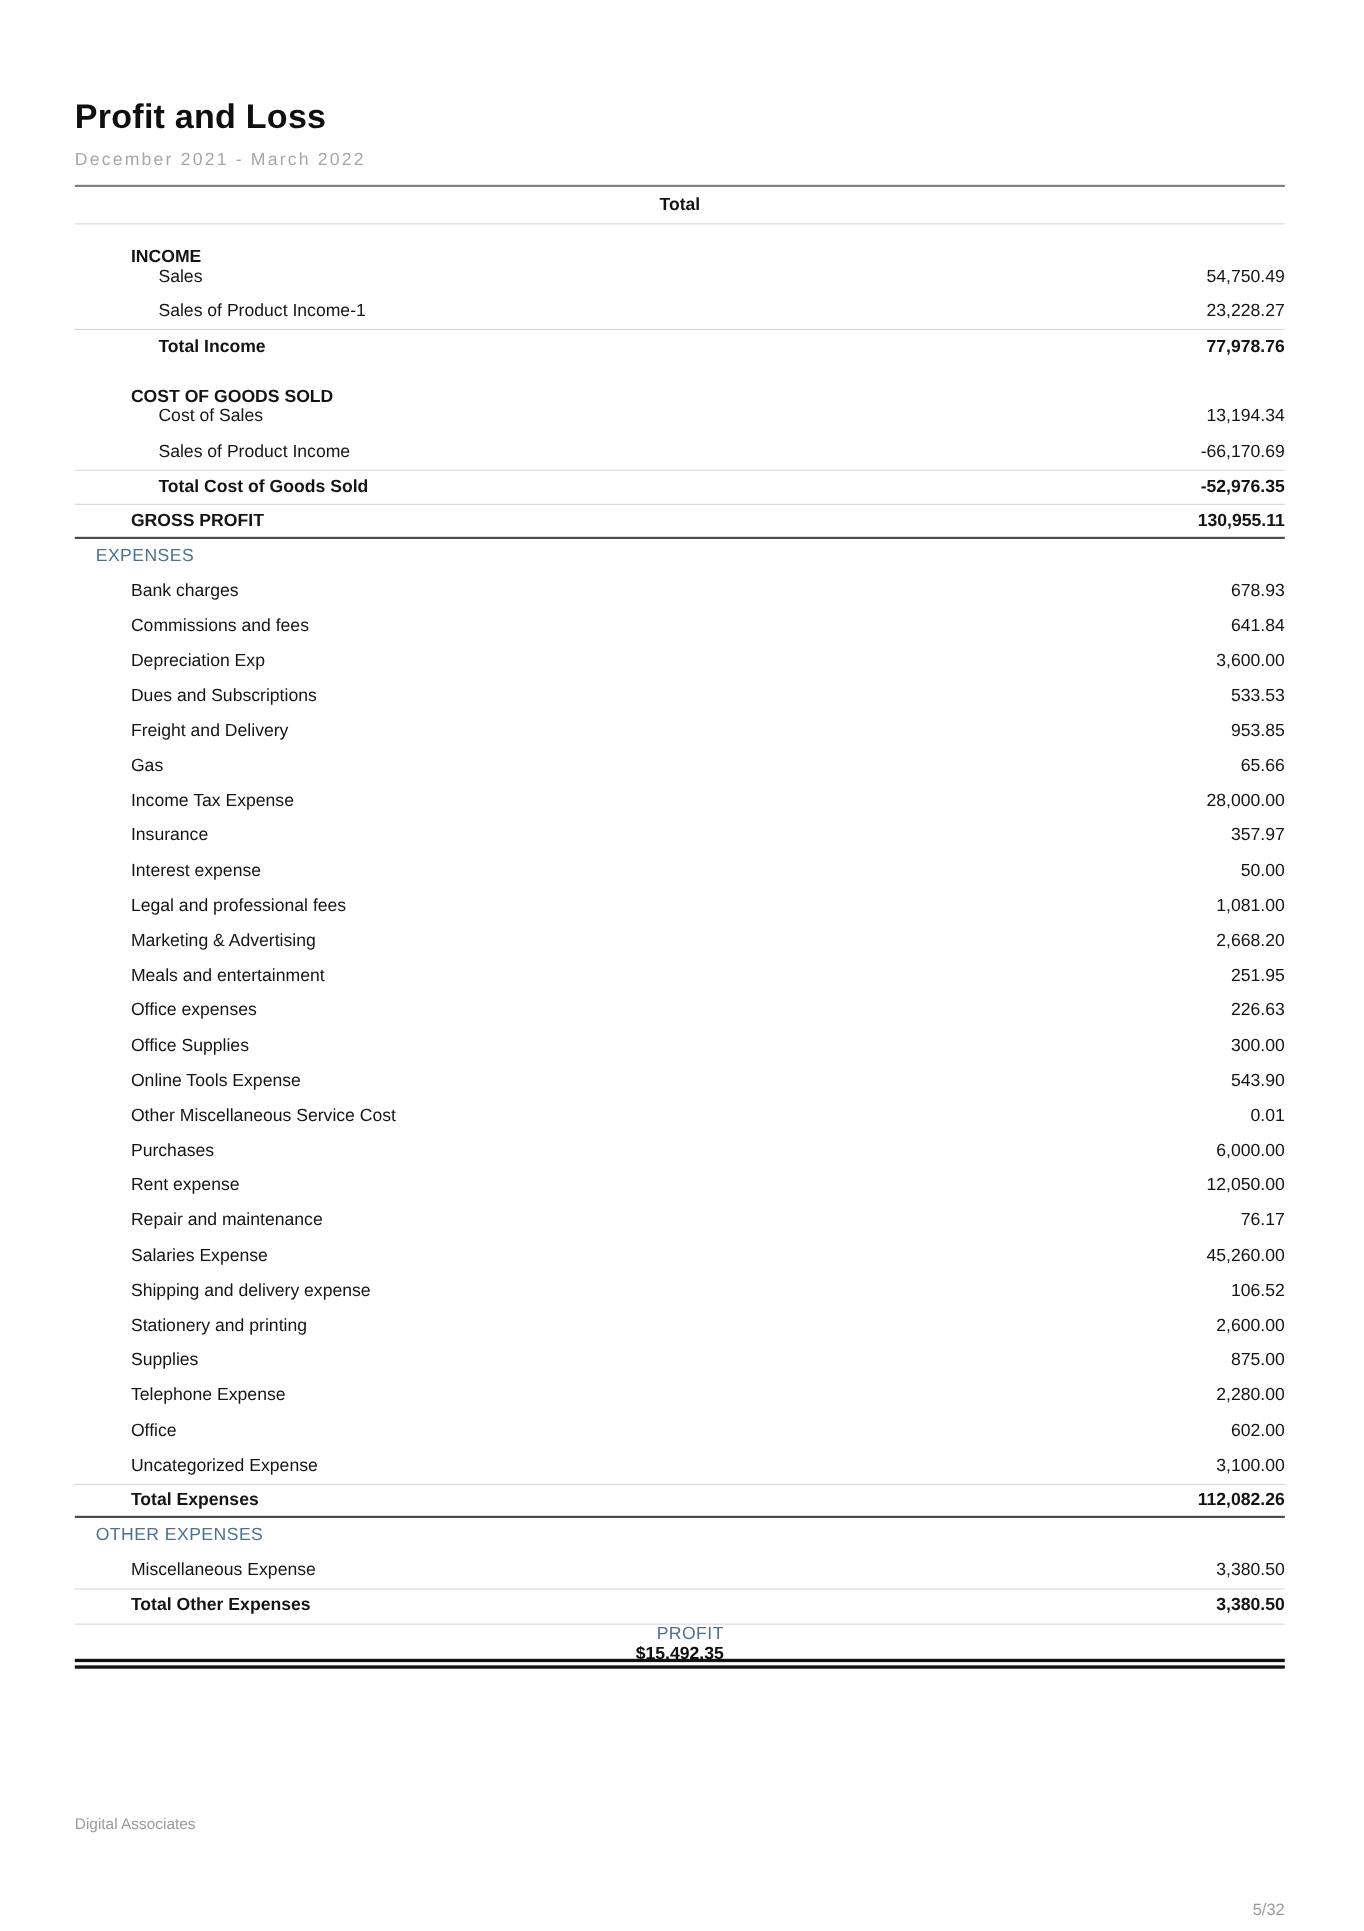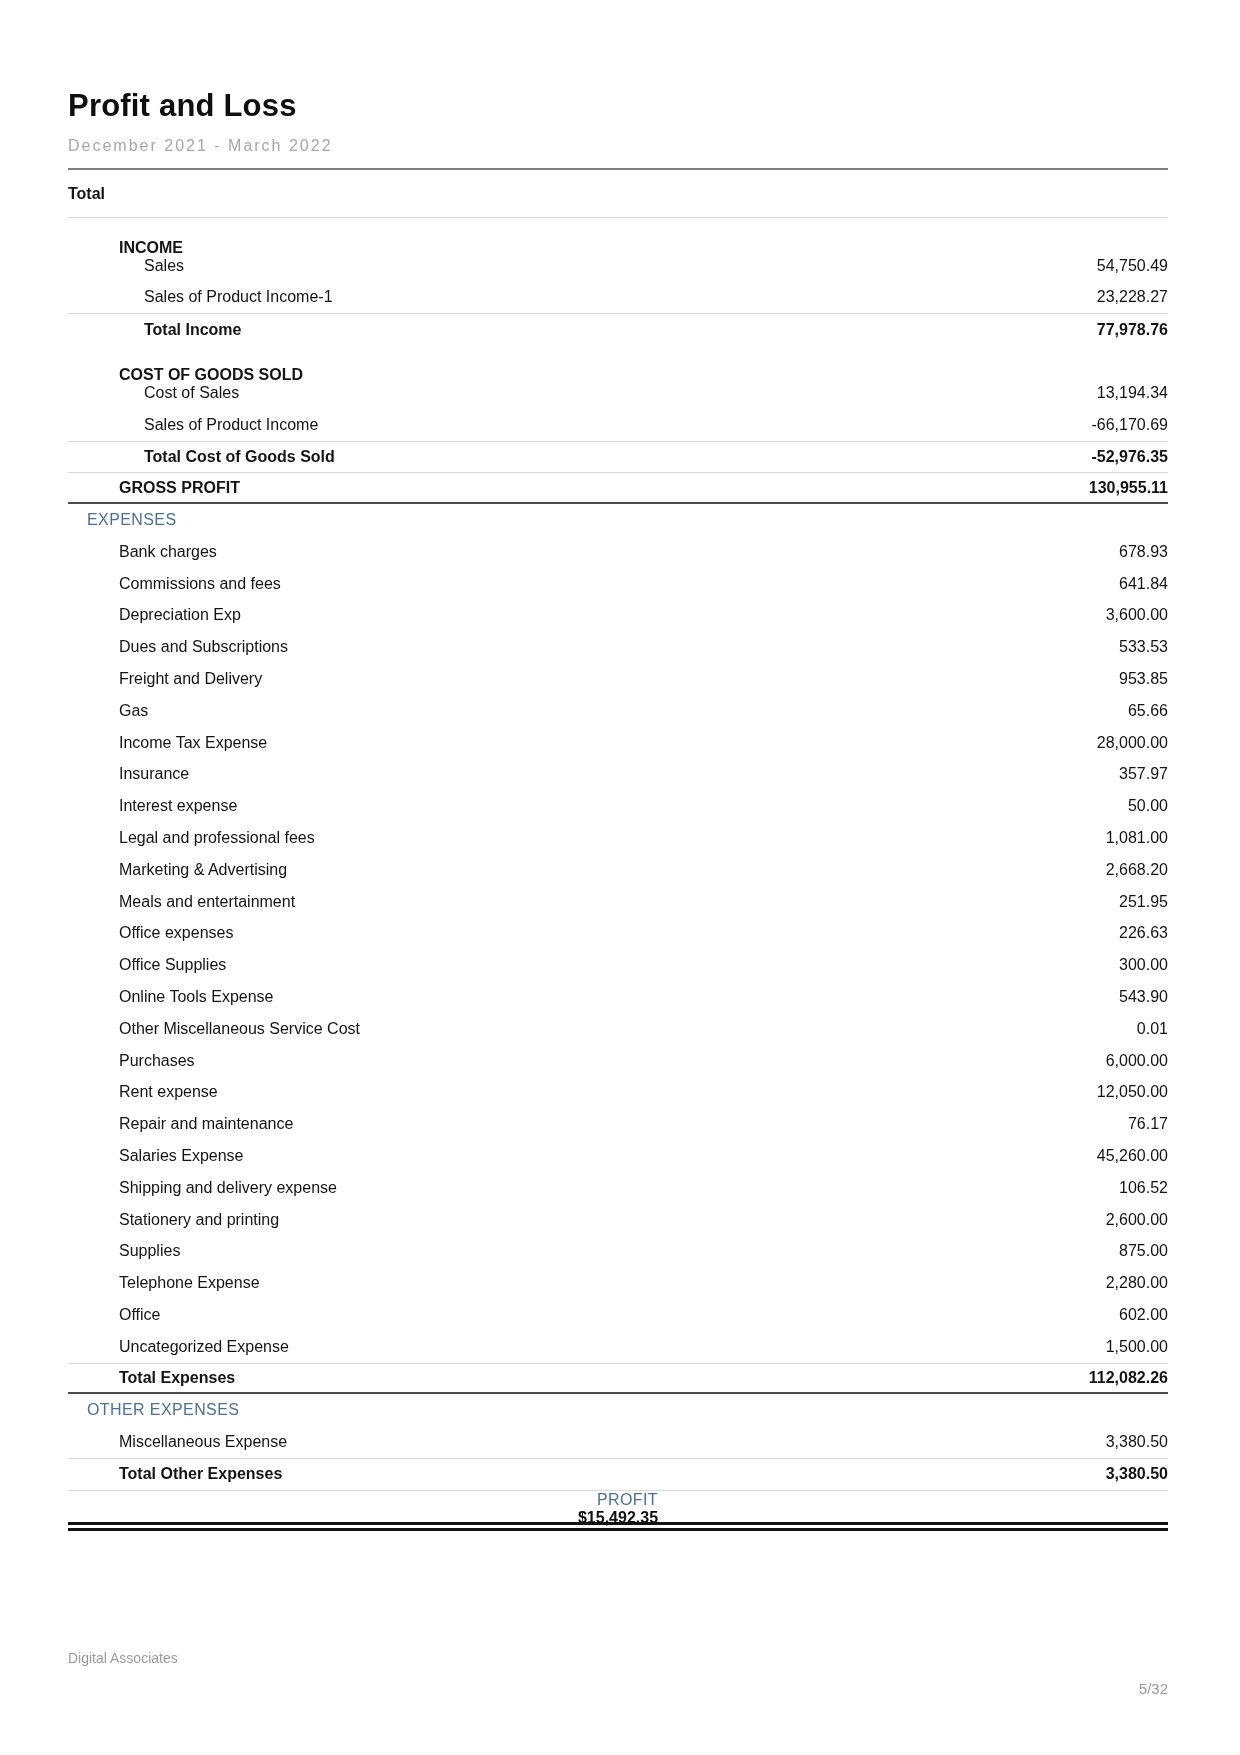--- a/index.html
+++ b/index.html
@@ -29,24 +29,24 @@
     margin-top: 13px;
     font-size: 16px;
     letter-spacing: 2px;
     color: #a7a7a7;
   }
   .report {
     margin-top: 13px;
     border-top: 2px solid #7f7f7f;
   }
   .hdr-row {
-    height: 48px;
+    height: 34px;
     display: flex;
     align-items: center;
-    justify-content: flex-start;
+    justify-content: center;
     border-bottom: 1.5px solid #d8d8d8;
   }
   .hdr-row .val { font-weight: 700; }
   .row {
     height: 31.8px;
     display: flex;
     align-items: center;
     font-size: 16px;
   }
   .row .lbl { flex: 1 1 auto; white-space: nowrap; }
@@ -70,21 +70,21 @@
   .footer-company {
     position: absolute;
     left: 68px;
     top: 1650px;
     font-size: 14px;
     color: #9b9b9b;
   }
   .footer-page {
     position: absolute;
     right: 72px;
-    top: 1680px;
+    top: 1728px;
     font-size: 15px;
     color: #9b9b9b;
   }
 </style>
 </head>
 <body>
 
 <div class="page">
   <div class="title">Profit and Loss</div>
   <div class="subtitle">December 2021 - March 2022</div>
@@ -229,21 +229,21 @@
         <div class="row lvl1 r-item">
           <span class="lbl">Telephone Expense</span>
           <span class="val">2,280.00</span>
         </div>
         <div class="row lvl1 r-item">
           <span class="lbl">Office</span>
           <span class="val">602.00</span>
         </div>
         <div class="row lvl1 r-item">
           <span class="lbl">Uncategorized Expense</span>
-          <span class="val">1,500.00</span>
+          <span class="val">3,100.00</span>
         </div>
         <div class="row lvl1 r-total r-darkb">
           <span class="lbl">Total Expenses</span>
           <span class="val">112,082.26</span>
         </div>
         <div class="row lvl0 r-accent">
           <span class="lbl">OTHER EXPENSES</span>
           <span class="val"></span>
         </div>
         <div class="row lvl1 r-item">

